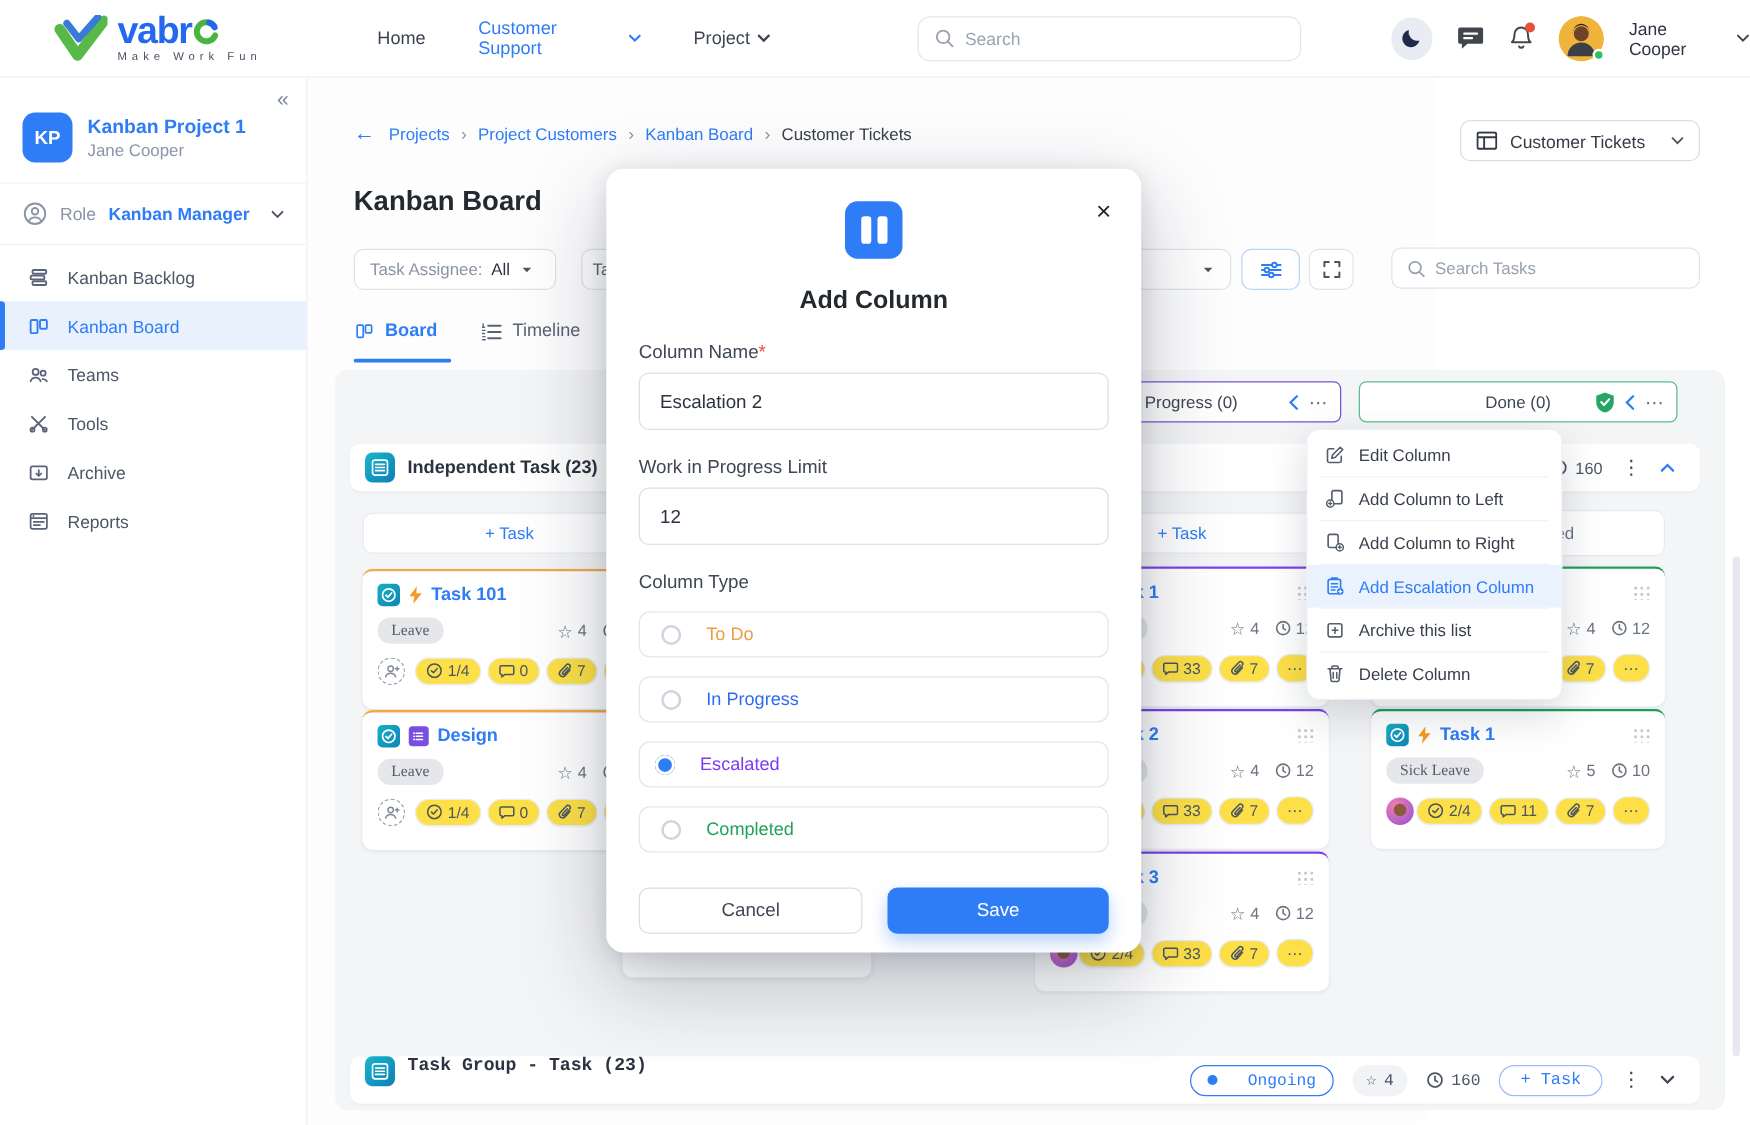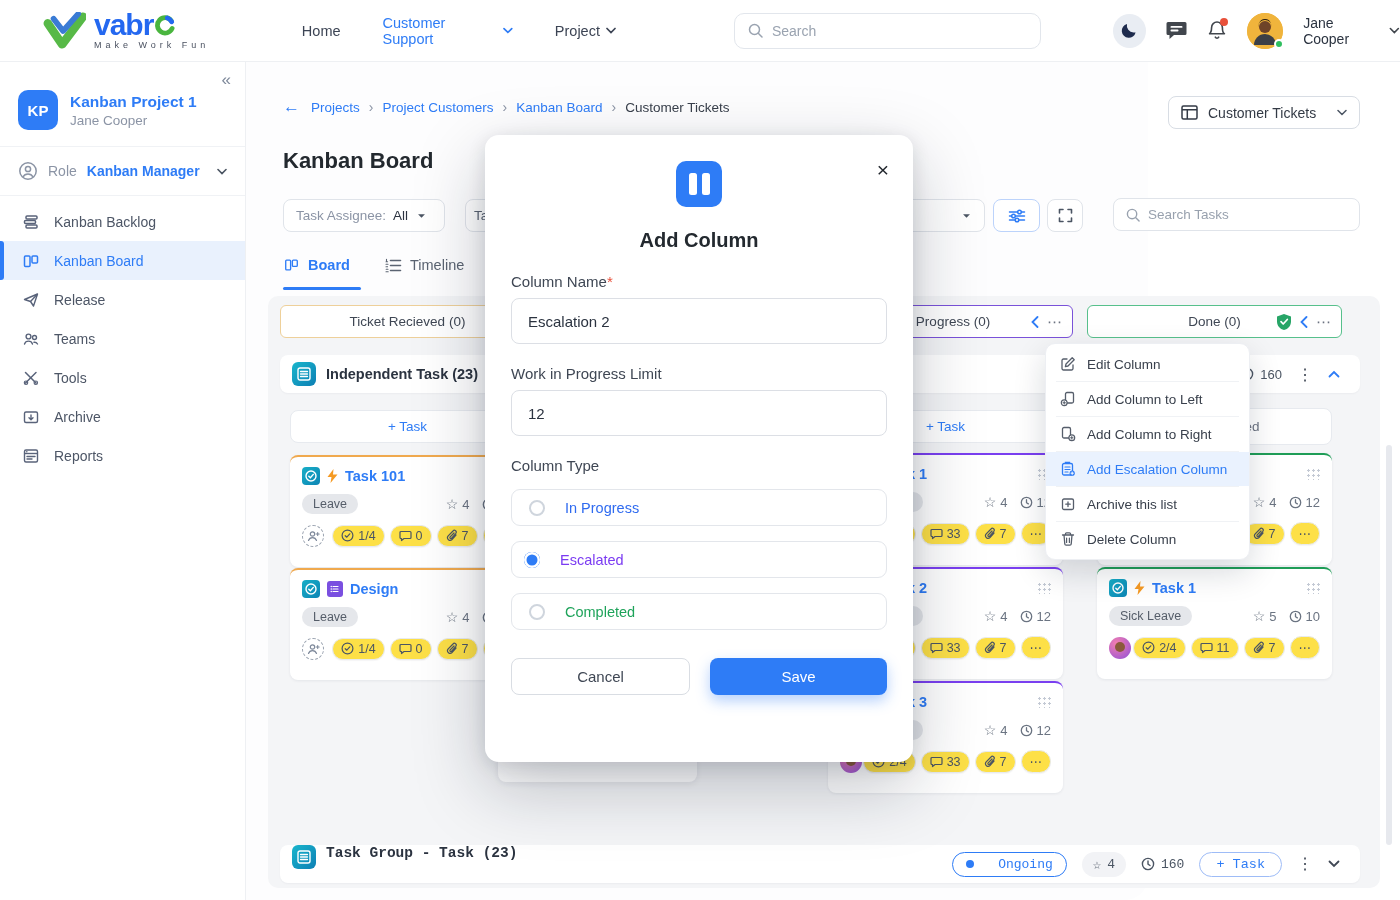--- a/index.html
+++ b/index.html
@@ -114,21 +114,21 @@
   .acc-purple { border-top-color:#7a3ff0; }
   .acc-green  { border-top-color:#1f9d57; }
   .c-row1 { display:flex; align-items:center; gap:7px; }
   .chk-chip { width:18px; height:18px; border-radius:4px; background:linear-gradient(135deg,#17aec6,#0d85b5);
     display:flex; align-items:center; justify-content:center; }
   .list-chip { width:16px; height:16px; border-radius:3px; background:#7a4fe0; display:flex; align-items:center; justify-content:center; }
   .c-title { font-size:14.5px; font-weight:600; color:#2e7cf6; }
   .drag { margin-left:auto; width:14px; height:12px; color:#c3c9d4;
     background:radial-gradient(circle,#c3c9d4 1.2px,transparent 1.3px); background-size:5px 5px; cursor:grab; }
   .c-row2 { display:flex; align-items:center; margin-top:9px; }
-  .tag { background:#e5e7eb; color:#555d69; border-radius:999px; padding:3px 11px; font-size:12.5px; }
+  .tag { background:#e5e7eb; color:#555d69; border-radius:999px; padding:3px 11px; font-size:12.5px;font-family:Liberation Serif, serif; }
   .c-stats { margin-left:auto; display:flex; align-items:center; gap:12px; font-size:13px; color:#6b7482; }
   .c-stat { display:flex; align-items:center; gap:4px; }
   .star-g { font-size:14px; }
   .c-row3 { display:flex; align-items:center; margin-top:10px; }
   .av-add { width:22px; height:22px; border-radius:50%; border:1.4px dashed #9aa3b0; display:flex; align-items:center; justify-content:center; color:#7d889a; cursor:pointer; }
   .av-img { width:22px; height:22px; border-radius:50%; background:radial-gradient(circle at 35% 30%,#f67fb0,#8e4fd8); position:relative; overflow:hidden; }
   .av-img::after { content:""; position:absolute; left:6px; top:5px; width:10px; height:10px; border-radius:50%; background:#8a5a3b; }
   .c-pills { margin-left:auto; display:flex; align-items:center; gap:5px; }
   .cpill { display:flex; align-items:center; gap:4px; background:#fde047; border:1px solid #e8ebef; border-radius:999px;
     padding:3px 8px; font-size:12.5px; color:#4b5563; box-shadow:0 1px 1px rgba(20,30,50,.04); }
@@ -292,27 +292,20 @@
       </div>
       <div class="side-item active">
         <svg class="sic" width="18" height="18" viewBox="0 0 18 18" fill="none">
             <rect x="2.5" y="4" width="5.5" height="10.5" rx="1" stroke="currentColor" stroke-width="1.5"></rect>
             <rect x="10" y="4" width="5.5" height="7" rx="1" stroke="currentColor" stroke-width="1.5"></rect>
           </svg>
         <span>Kanban Board</span>
       </div>
       <div class="side-item">
         <svg class="sic" width="18" height="18" viewBox="0 0 18 18" fill="none">
-            <path d="M2.5 8.5 L15.5 3 L11.5 15 L8.5 10.5 L2.5 8.5z" stroke="currentColor" stroke-width="1.4" stroke-linejoin="round"></path>
-            <path d="M8.5 10.5 L15.5 3" stroke="currentColor" stroke-width="1.4"></path>
-          </svg>
-        <span>Release</span>
-      </div>
-      <div class="side-item">
-        <svg class="sic" width="18" height="18" viewBox="0 0 18 18" fill="none">
             <circle cx="6.5" cy="6.5" r="2.4" stroke="currentColor" stroke-width="1.4"></circle>
             <circle cx="12.5" cy="7.5" r="2" stroke="currentColor" stroke-width="1.4"></circle>
             <path d="M2.5 14a4.2 4.2 0 0 1 8 0" stroke="currentColor" stroke-width="1.4" stroke-linecap="round"></path>
             <path d="M12 12.3a3.6 3.6 0 0 1 3.5 1.7" stroke="currentColor" stroke-width="1.4" stroke-linecap="round"></path>
           </svg>
         <span>Teams</span>
       </div>
       <div class="side-item">
         <svg class="sic" width="18" height="18" viewBox="0 0 18 18" fill="none">
             <path d="M3.5 3.5 L14 14" stroke="currentColor" stroke-width="1.5" stroke-linecap="round"></path>
@@ -414,23 +407,20 @@
     <svg width="17" height="15" viewBox="0 0 17 15" fill="none">
         <path d="M5.5 2.5h10 M5.5 7.5h10 M5.5 12.5h10" stroke="#5b6472" stroke-width="1.6" stroke-linecap="round"></path>
         <path d="M1.5 1.2v2.6 M1 3.8h1.6 M1 6.3h2 M1 8.8h2l-2 0 M1.2 11.3h1.8 M1 13.8h2.2" stroke="#5b6472" stroke-width="1.1" stroke-linecap="round"></path>
       </svg>
     <span>Timeline</span>
   </div>
   <div class="tab-underline"></div>
 
   <div class="canvas">
 
-    <div class="colhead h-orange" style="left:12px;">
-      <span class="htxt">Ticket Recieved (0)</span>
-    </div>
     <div class="colhead h-purple" style="left:550px;">
       <span class="htxt">In Progress (0)</span>
       <span class="hicons">
         <svg class="chev-blue" width="8" height="12" viewBox="0 0 8 12">
             <path d="M6.5 1 L1.5 6 L6.5 11" stroke="#2e7cf6" stroke-width="1.8" fill="none" stroke-linecap="round"></path>
           </svg>
         <span class="dots-h">⋯</span>
       </span>
     </div>
     <div class="colhead h-green" style="left:819px;">
@@ -1001,20 +991,24 @@
       </div>
     <div class="m-title">Add Column</div>
 
     <div class="m-label"><span>Column Name</span><span class="req">*</span></div>
     <input class="m-input" value="Escalation 2" style="">
 
     <div class="m-label">Work in Progress Limit</div>
     <input class="m-input" value="12" style="">
 
     <div class="m-label">Column Type</div>
+    <div class="m-opt opt-todo">
+      <span class="radio"></span>
+      <span>To Do</span>
+    </div>
     <div class="m-opt opt-prog">
       <span class="radio"></span>
       <span>In Progress</span>
     </div>
     <div class="m-opt opt-esc">
       <span class="radio sel"></span>
       <span>Escalated</span>
     </div>
     <div class="m-opt opt-comp">
       <span class="radio"></span>

